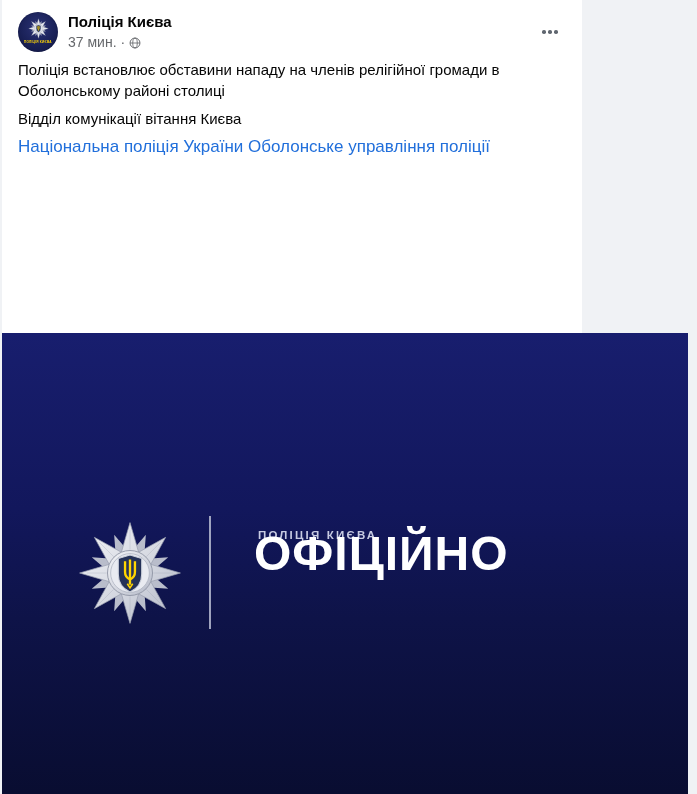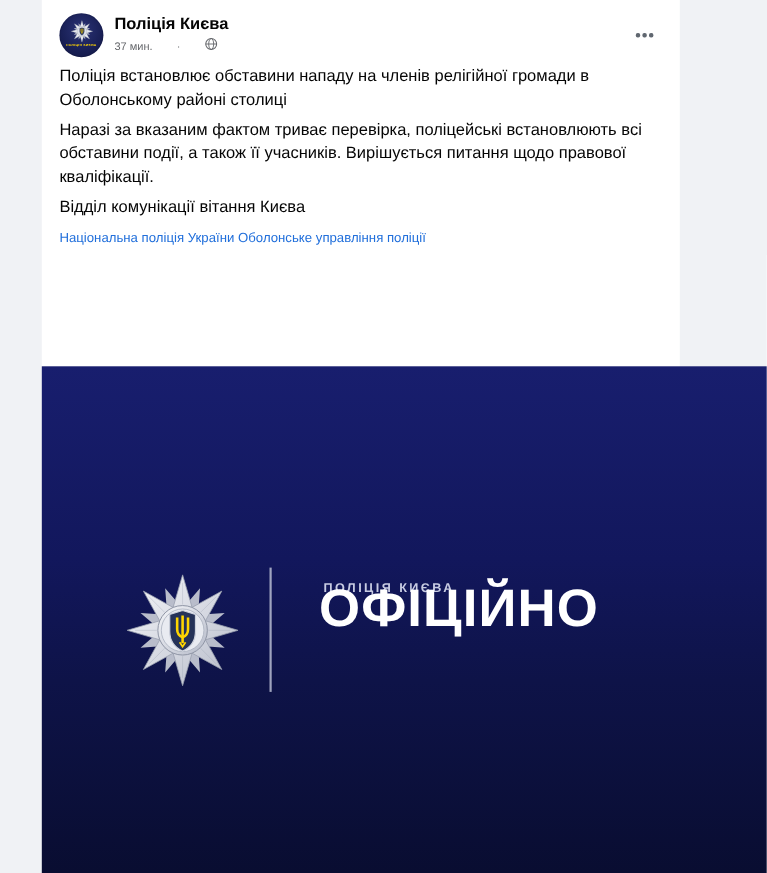--- a/index.html
+++ b/index.html
@@ -15,21 +15,20 @@
   html,body{width:697px;height:794px;}
   body{
     background:var(--page-bg);
     font-family:"Liberation Sans",sans-serif;
     position:relative;
     overflow:hidden;
   }
   .card{
     position:absolute;left:2px;top:0;width:580px;height:794px;
     background:#fff;
-    margin-left:36px;
   }
   
   .header{
     display:flex;align-items:flex-start;
     padding:12px 16px 0 16px;
   }
   .avatar{
     width:40px;height:40px;border-radius:50%;
     background:radial-gradient(circle at 50% 38%,#2b3376 0%,#1a2158 55%,#101540 100%);
     flex:0 0 auto;
@@ -42,42 +41,42 @@
     font-size:7px;transform:scale(.45);transform-origin:center top;
     color:#ffd500;font-weight:bold;letter-spacing:.5px;white-space:nowrap;line-height:1;
     margin-top:1px;
   }
   .header-meta{margin-left:10px;flex:1 1 auto;}
   .page-name{
     font-size:15px;font-weight:700;color:var(--text-primary);
     line-height:20px;cursor:pointer;
   }
   .sub-row{
-    display:flex;align-items:flex-start;gap:22px;
-    font-size:10px;color:var(--text-secondary);line-height:17px;margin-top:2px;
+    display:flex;align-items:center;gap:4px;
+    font-size:14px;color:var(--text-secondary);line-height:17px;margin-top:2px;
   }
   .globe{width:12px;height:12px;display:block;}
   .menu-btn{
     width:32px;height:32px;border-radius:50%;
     display:flex;align-items:center;justify-content:center;gap:2.5px;
     cursor:pointer;margin-top:4px;
   }
   .menu-btn i{
     width:3.5px;height:3.5px;border-radius:50%;background:#606770;display:block;
   }
   
   .post-text{
     padding:0 16px;margin-top:3px;
     font-size:15px;line-height:21px;color:var(--text-primary);
   }
   .post-text p{margin:7px 0;}
   .links-block{margin:7px 0 0 0;}
   .page-mention,.hashtags{
     display:block;color:var(--link-blue);cursor:pointer;text-decoration:none;
-    font-size:12px;line-height:21px;
+    font-size:17px;line-height:21px;
   }
   
   .hero{
     position:absolute;left:0;top:333px;width:686px;height:461px;
     background:linear-gradient(180deg,var(--grad-top) 0%,var(--grad-mid) 38%,#0e1348 62%,var(--grad-bottom) 100%);
     cursor:pointer;overflow:hidden;
   }
   .hero-badge{position:absolute;left:74px;top:186px;width:108px;height:108px;}
   .hero-divider{
     position:absolute;left:207px;top:183px;width:2px;height:113px;
@@ -128,21 +127,20 @@
     </div>
     <div class="menu-btn" title="">
       <i></i>
         <i></i>
         <i></i>
     </div>
   </div>
 
   <div class="post-text">
     <p>Поліція встановлює обставини нападу на членів релігійної громади в Оболонському районі столиці</p>
-    <p>Наразі за вказаним фактом триває перевірка, поліцейські встановлюють всі обставини події, а також її учасників. Вирішується питання щодо правової кваліфікації.</p>
     <p>Відділ комунікації вітання Києва</p>
     <div class="links-block">
       <a class="page-mention">Національна поліція України Оболонське управління поліції</a>
     </div>
   </div>
 
   <div class="hero">
     <svg class="hero-badge" viewBox="0 0 120 120" aria-hidden="true">
       <defs>
         <linearGradient id="sil" x1="0" y1="0" x2="1" y2="1">

